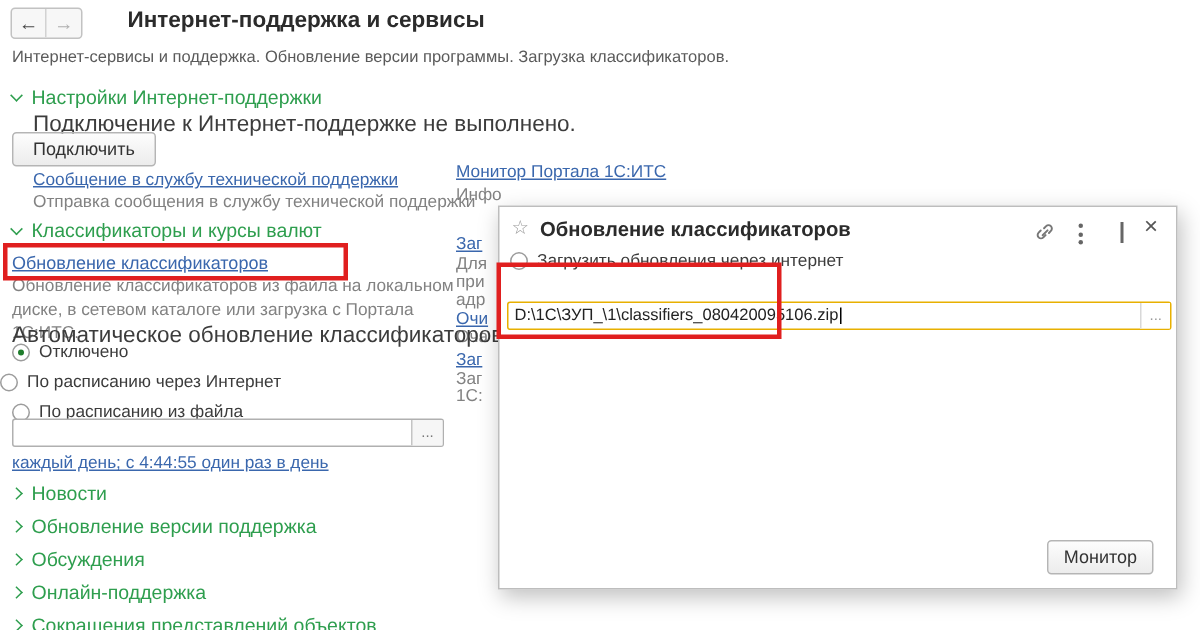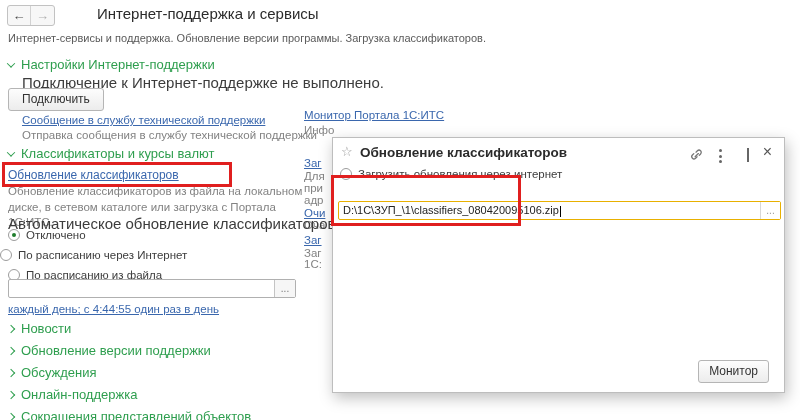--- a/index.html
+++ b/index.html
@@ -15,21 +15,21 @@
   .abs { position: absolute; }
   .link { color:#3a67ad; text-decoration: underline; cursor: pointer; font-size:11.5px; white-space: nowrap; }
   .gray { color:#828282; font-size:11.5px; white-space: nowrap; }
   .dark { color:#3c3c3c; font-size:15px; white-space: nowrap; }
 
   
   .navgroup { display:flex; border:1px solid #c2c2c2; border-radius:3px; background:#f7f7f7; overflow:hidden; }
   .navbtn { width:23px; height:19px; display:flex; align-items:center; justify-content:center; font-size:13px; cursor:pointer; }
   .navbtn.back { color:#4a4a4a; border-right:1px solid #d2d2d2; }
   .navbtn.fwd  { color:#b0b0b0; }
-  .page-title { font-size:15px; font-weight:normal; color:#2b2b2b; white-space:nowrap;margin-left:12px; }
+  .page-title { font-size:15px; font-weight:bold; color:#2b2b2b; white-space:nowrap; }
   .subtitle { font-size:11px; color:#5a5a5a; white-space:nowrap; }
 
   
   .sec-head { display:flex; align-items:center; gap:7px; color:#2e9e4e; font-size:13px; cursor:pointer; white-space:nowrap; }
   .chev { display:inline-block; width:6px; height:6px; border-right:1.6px solid #2e9e4e; border-bottom:1.6px solid #2e9e4e; }
   .chev.down  { transform: rotate(45deg) translate(-1px,-1px); }
   .chev.right { transform: rotate(-45deg); }
 
   .btn {
     display:inline-block; background:linear-gradient(#fdfdfd,#ececec);
@@ -145,21 +145,21 @@
   <span class="browse">...</span>
 </div>
 <div class="abs link" style="left:8px; top:303px;">каждый день; с 4:44:55 один раз в день</div>
 
 <div class="abs sec-head" style="left:8px; top:321px;">
   <span class="chev right"></span>
   <span>Новости</span>
 </div>
 <div class="abs sec-head" style="left:8px; top:343px;">
   <span class="chev right"></span>
-  <span>Обновление версии поддержки</span>
+  <span>Обновление версии поддержка</span>
 </div>
 <div class="abs sec-head" style="left:8px; top:365px;">
   <span class="chev right"></span>
   <span>Обсуждения</span>
 </div>
 <div class="abs sec-head" style="left:8px; top:387px;">
   <span class="chev right"></span>
   <span>Онлайн-поддержка</span>
 </div>
 <div class="abs sec-head" style="left:8px; top:409px;">

